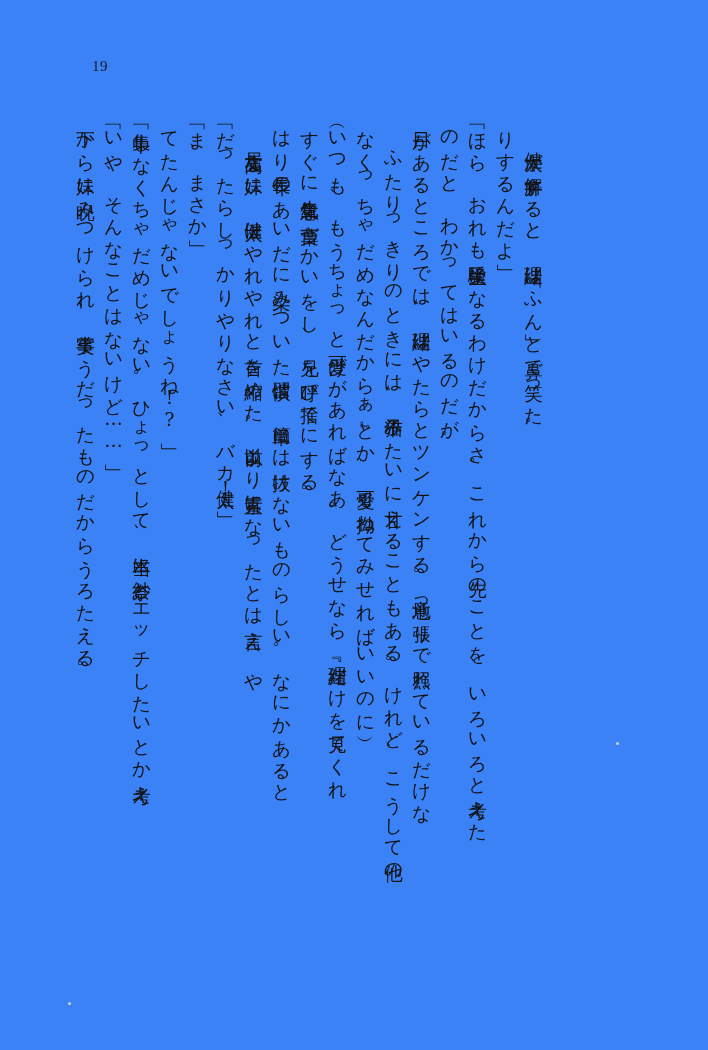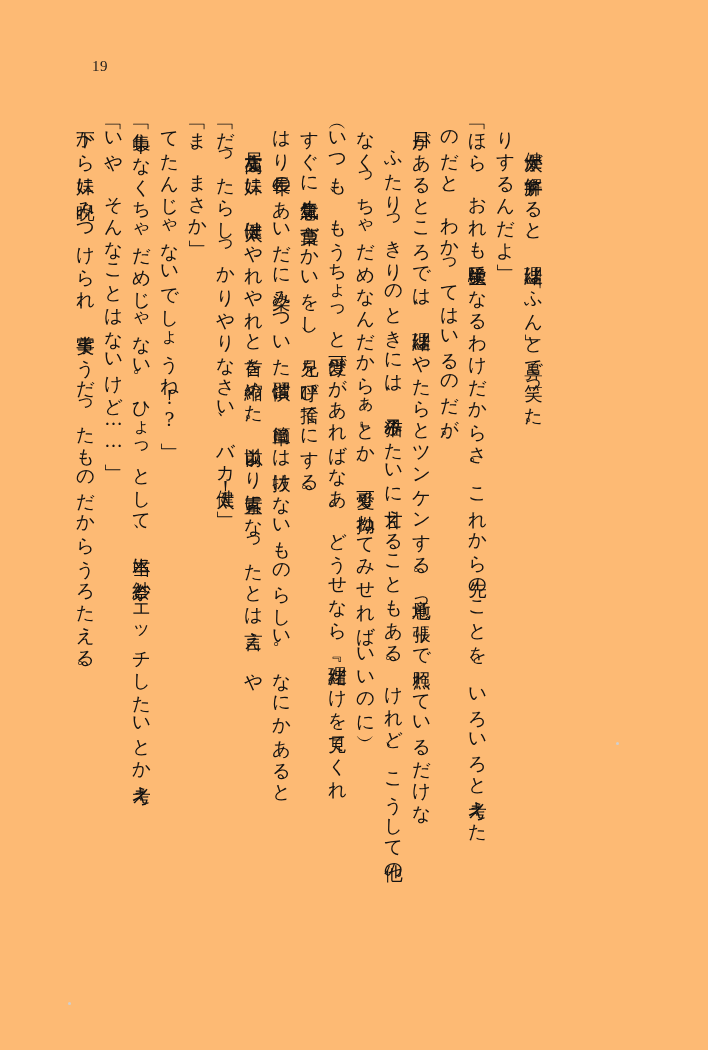--- a/index.html
+++ b/index.html
@@ -12,21 +12,21 @@
     height: 1050px;
     position: relative;
     overflow: hidden;
     font-family: "Liberation Serif", "DejaVu Serif", serif;
     color: #111111;
   }
 
   .page {
     position: absolute;
     inset: 0;
-    background: #fdba74;
+    background: #3b82f6;
   }
 
   .page-number {
     position: absolute;
     top: 58px;
     left: 92px;
     font-size: 15px;
     letter-spacing: 0.5px;
     color: #1a1a1a;
     font-family: "Liberation Serif", "DejaVu Serif", serif;

